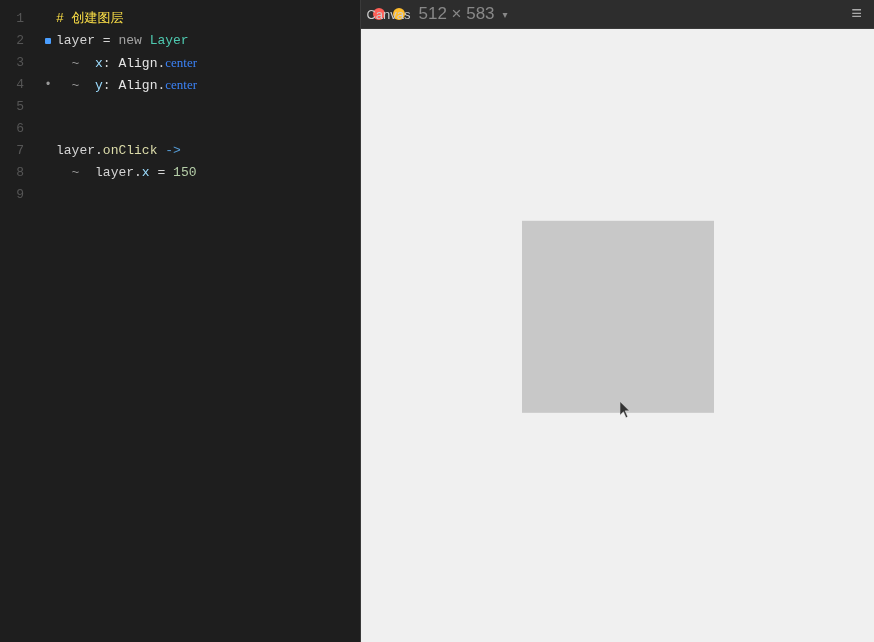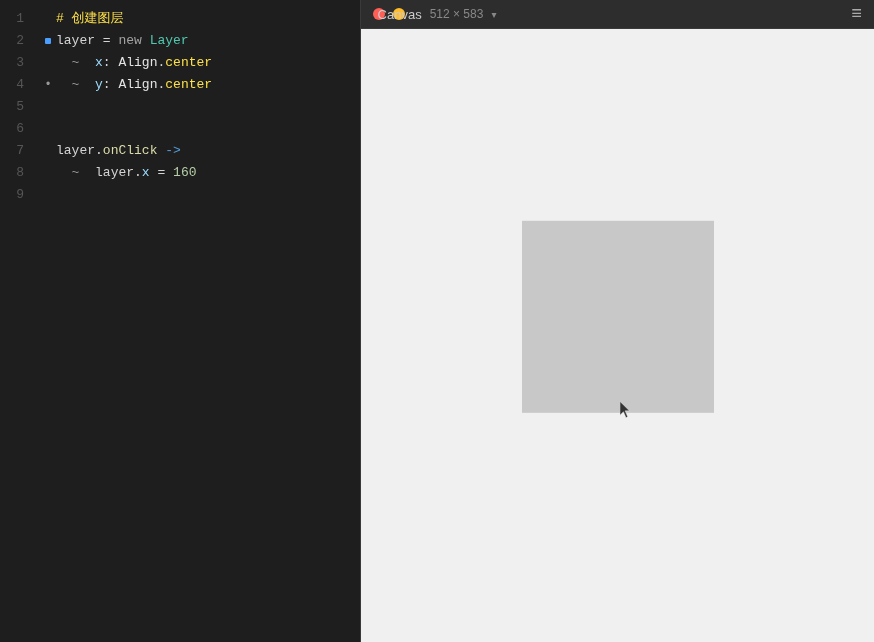--- a/index.html
+++ b/index.html
@@ -67,21 +67,21 @@
       font-size: 13px;
       white-space: pre;
     }
 
     
     .color-comment { color: #fde047; }
     .color-new { color: #a3a3a3; }
     .color-class { color: #4ec9b0; }
     .color-property { color: #9cdcfe; }
     .color-align { color: #e5e5e5; }
-    .color-align-val { color: #fde047; }
+    .color-align-val { color: #3b82f6; font-family: Liberation Serif, serif; }
     .color-method { color: #dcdcaa; }
     .color-arrow { color: #569cd6; }
     .color-number { color: #b5cea8; }
     .color-indent { color: #d4d4d4; }
 
     
     .canvas-panel {
       flex: 1;
       height: 642px;
       background: #2d2d2d;
@@ -123,21 +123,21 @@
       color: #ccc;
       font-size: 13px;
       font-family: -apple-system, BlinkMacSystemFont, sans-serif;
       position: absolute;
       left: 50%;
       transform: translateX(-50%);
     }
 
     .canvas-dimensions {
       color: #888;
-      font-size: 12px;
+      font-size: 17px;
     }
 
     .chevron-icon {
       color: #888;
       font-size: 10px;
     }
 
     .menu-icon {
       color: #aaa;
       font-size: 18px;
@@ -220,21 +220,21 @@
 
     <div class="code-line">
       <span class="line-number">7</span>
       <span class="line-indicator"></span>
       <span class="code-content"><span class="color-indent">layer</span>.<span class="color-method">onClick</span> <span class="color-arrow">-&gt;</span></span>
     </div>
 
     <div class="code-line">
       <span class="line-number">8</span>
       <span class="line-indicator"></span>
-      <span class="code-content">  <span style="color:#999">~</span>  <span class="color-indent">layer</span>.<span class="color-property">x</span> = <span class="color-number">160</span></span>
+      <span class="code-content">  <span style="color:#999">~</span>  <span class="color-indent">layer</span>.<span class="color-property">x</span> = <span class="color-number">150</span></span>
     </div>
 
     <div class="code-line">
       <span class="line-number">9</span>
       <span class="line-indicator"></span>
       <span class="code-content"> </span>
     </div>
 
   </div>
 </div>

